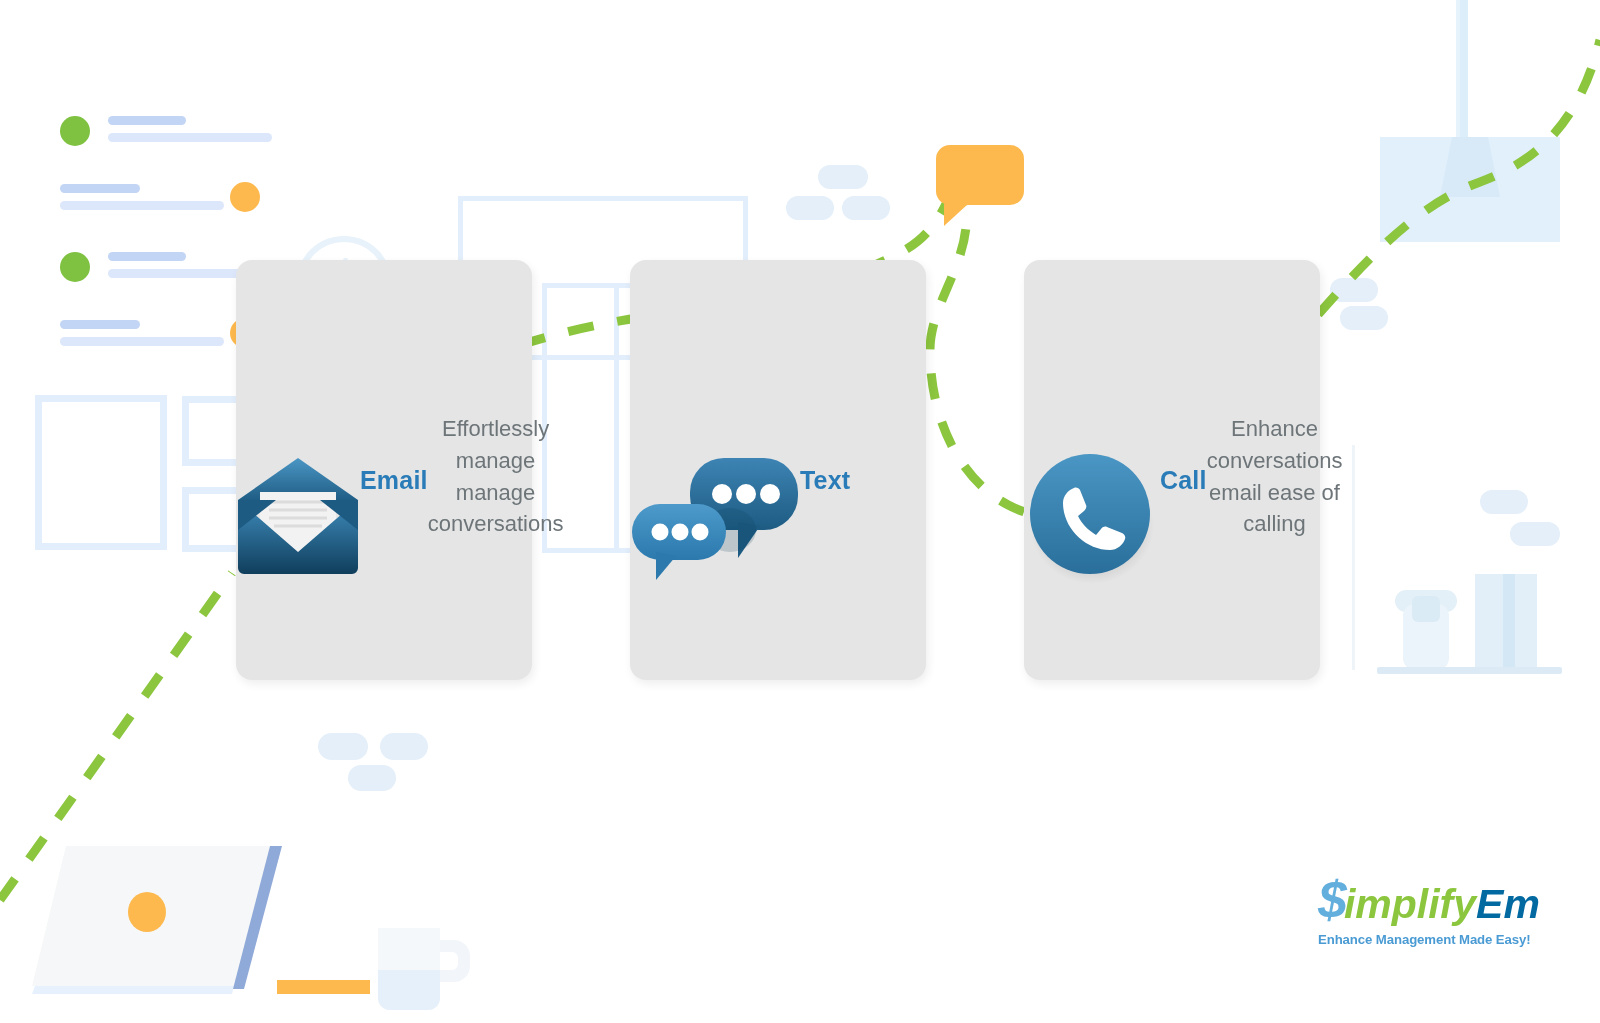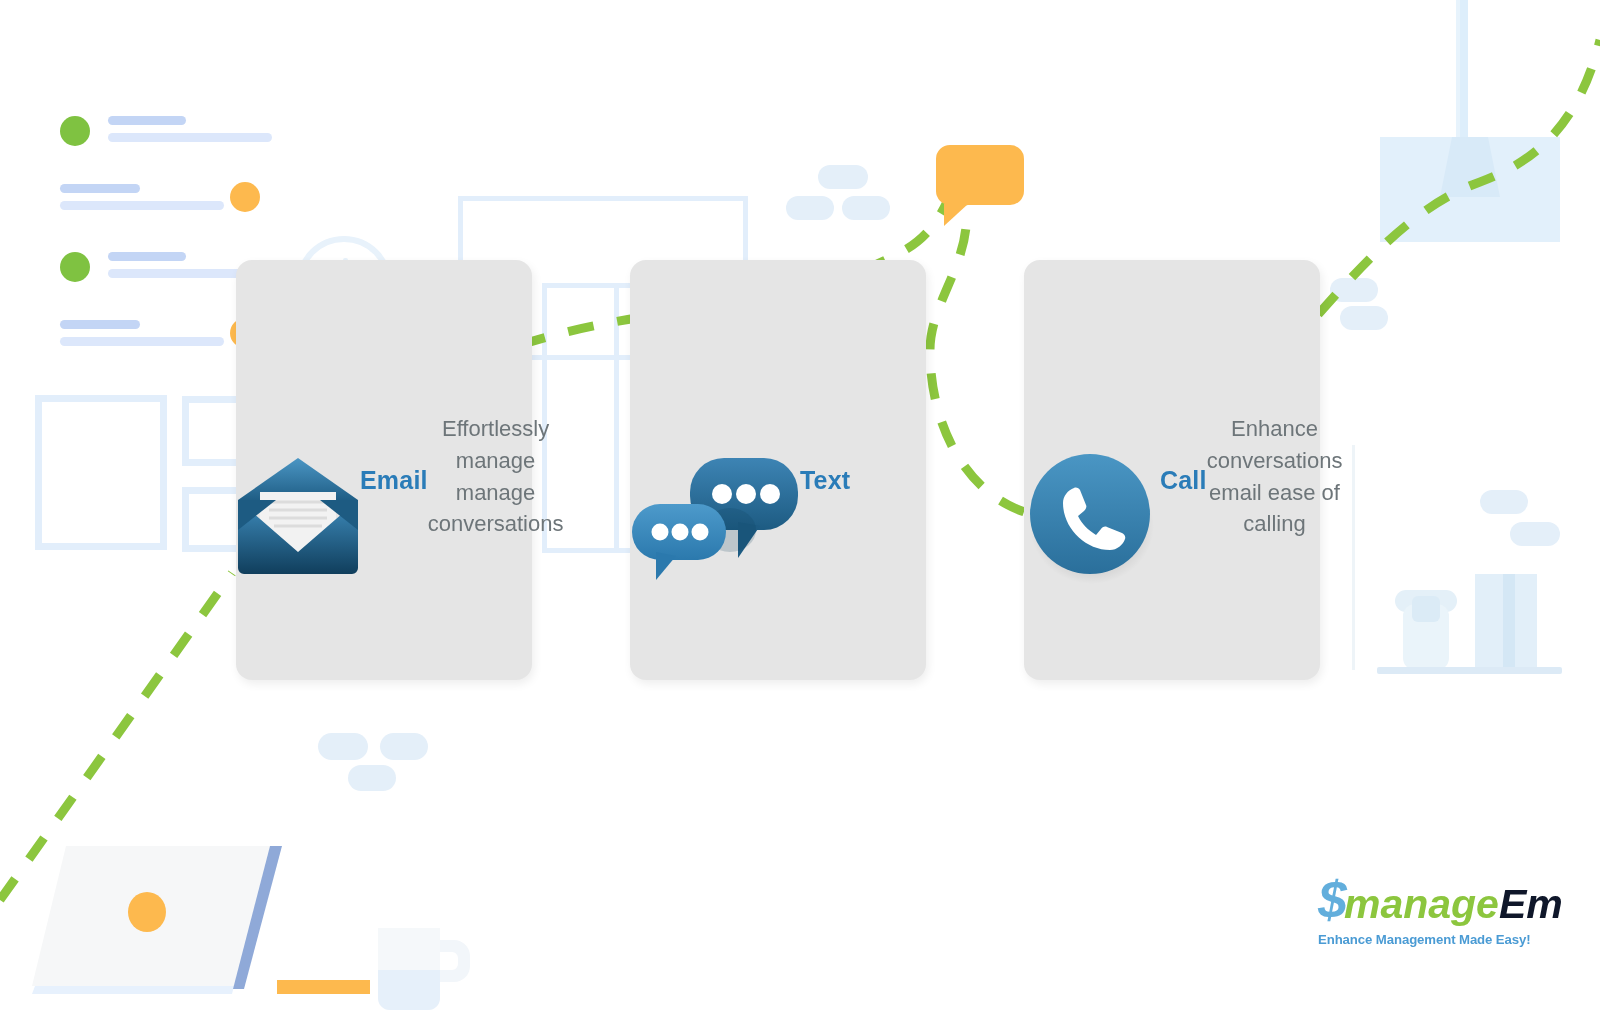--- a/index.html
+++ b/index.html
@@ -160,21 +160,21 @@
   }
   .logo-main {
     font-size: 41px;
     font-weight: bold;
     font-style: italic;
     line-height: 1;
     white-space: nowrap;
   }
   .logo-s { color: #62aedc; font-size: 52px; letter-spacing: -3px;}
   .logo-simplify { color: #8cc63e; }
-  .logo-em { color: #0f172a; }
+  .logo-em { color: #0369a1; }
   .logo-tag {
     margin-top: 6px;
     font-size: 13.2px;
     font-weight: bold;
     color: #4a9bd4;
     white-space: nowrap;
     letter-spacing: -0.1px;
   }
 </style>
 </head>
@@ -376,18 +376,18 @@
       <div class="card-desc">
         <div>Enhance conversations</div>
         <div>email ease of calling</div>
       </div>
     </div>
 
   </div>
 
   <div class="logo-wrap">
     <div class="logo-main">
-      <span class="logo-s">$</span><span class="logo-simplify">manage</span><span class="logo-em">Em</span>
+      <span class="logo-s">$</span><span class="logo-simplify">implify</span><span class="logo-em">Em</span>
     </div>
     <div class="logo-tag">Enhance Management Made Easy!</div>
   </div>
 
 </div>
 
 </body></html>

